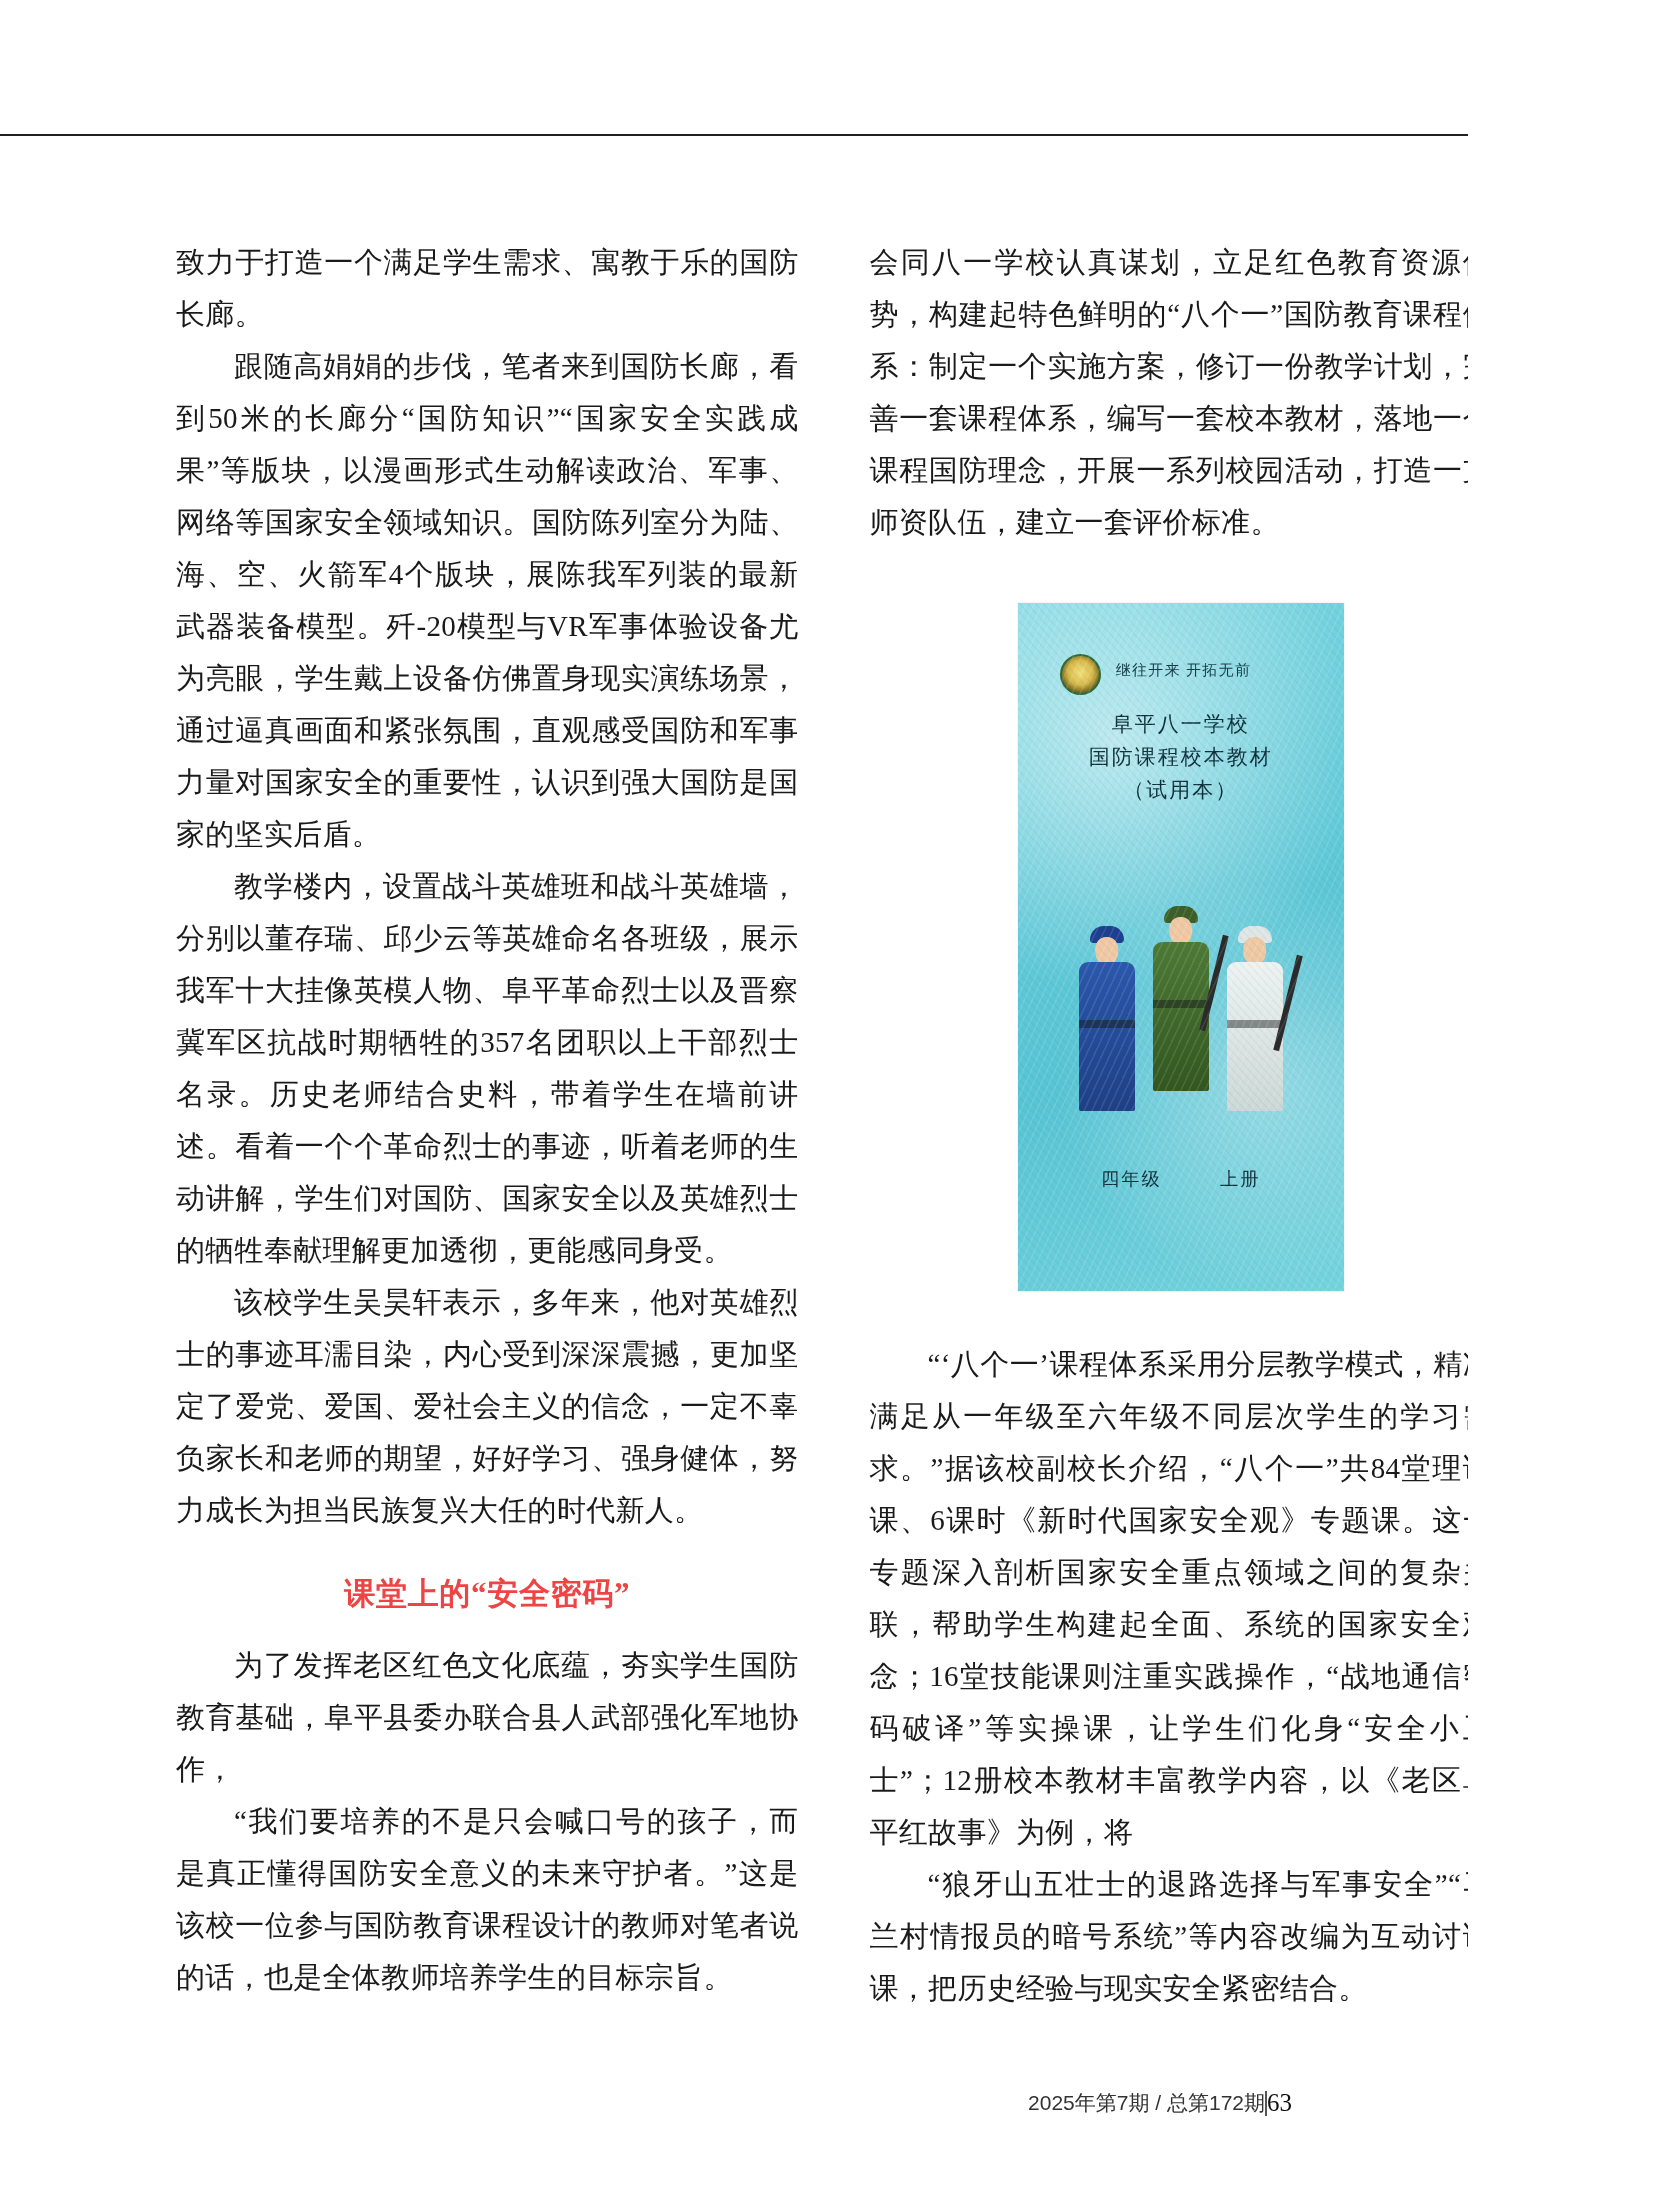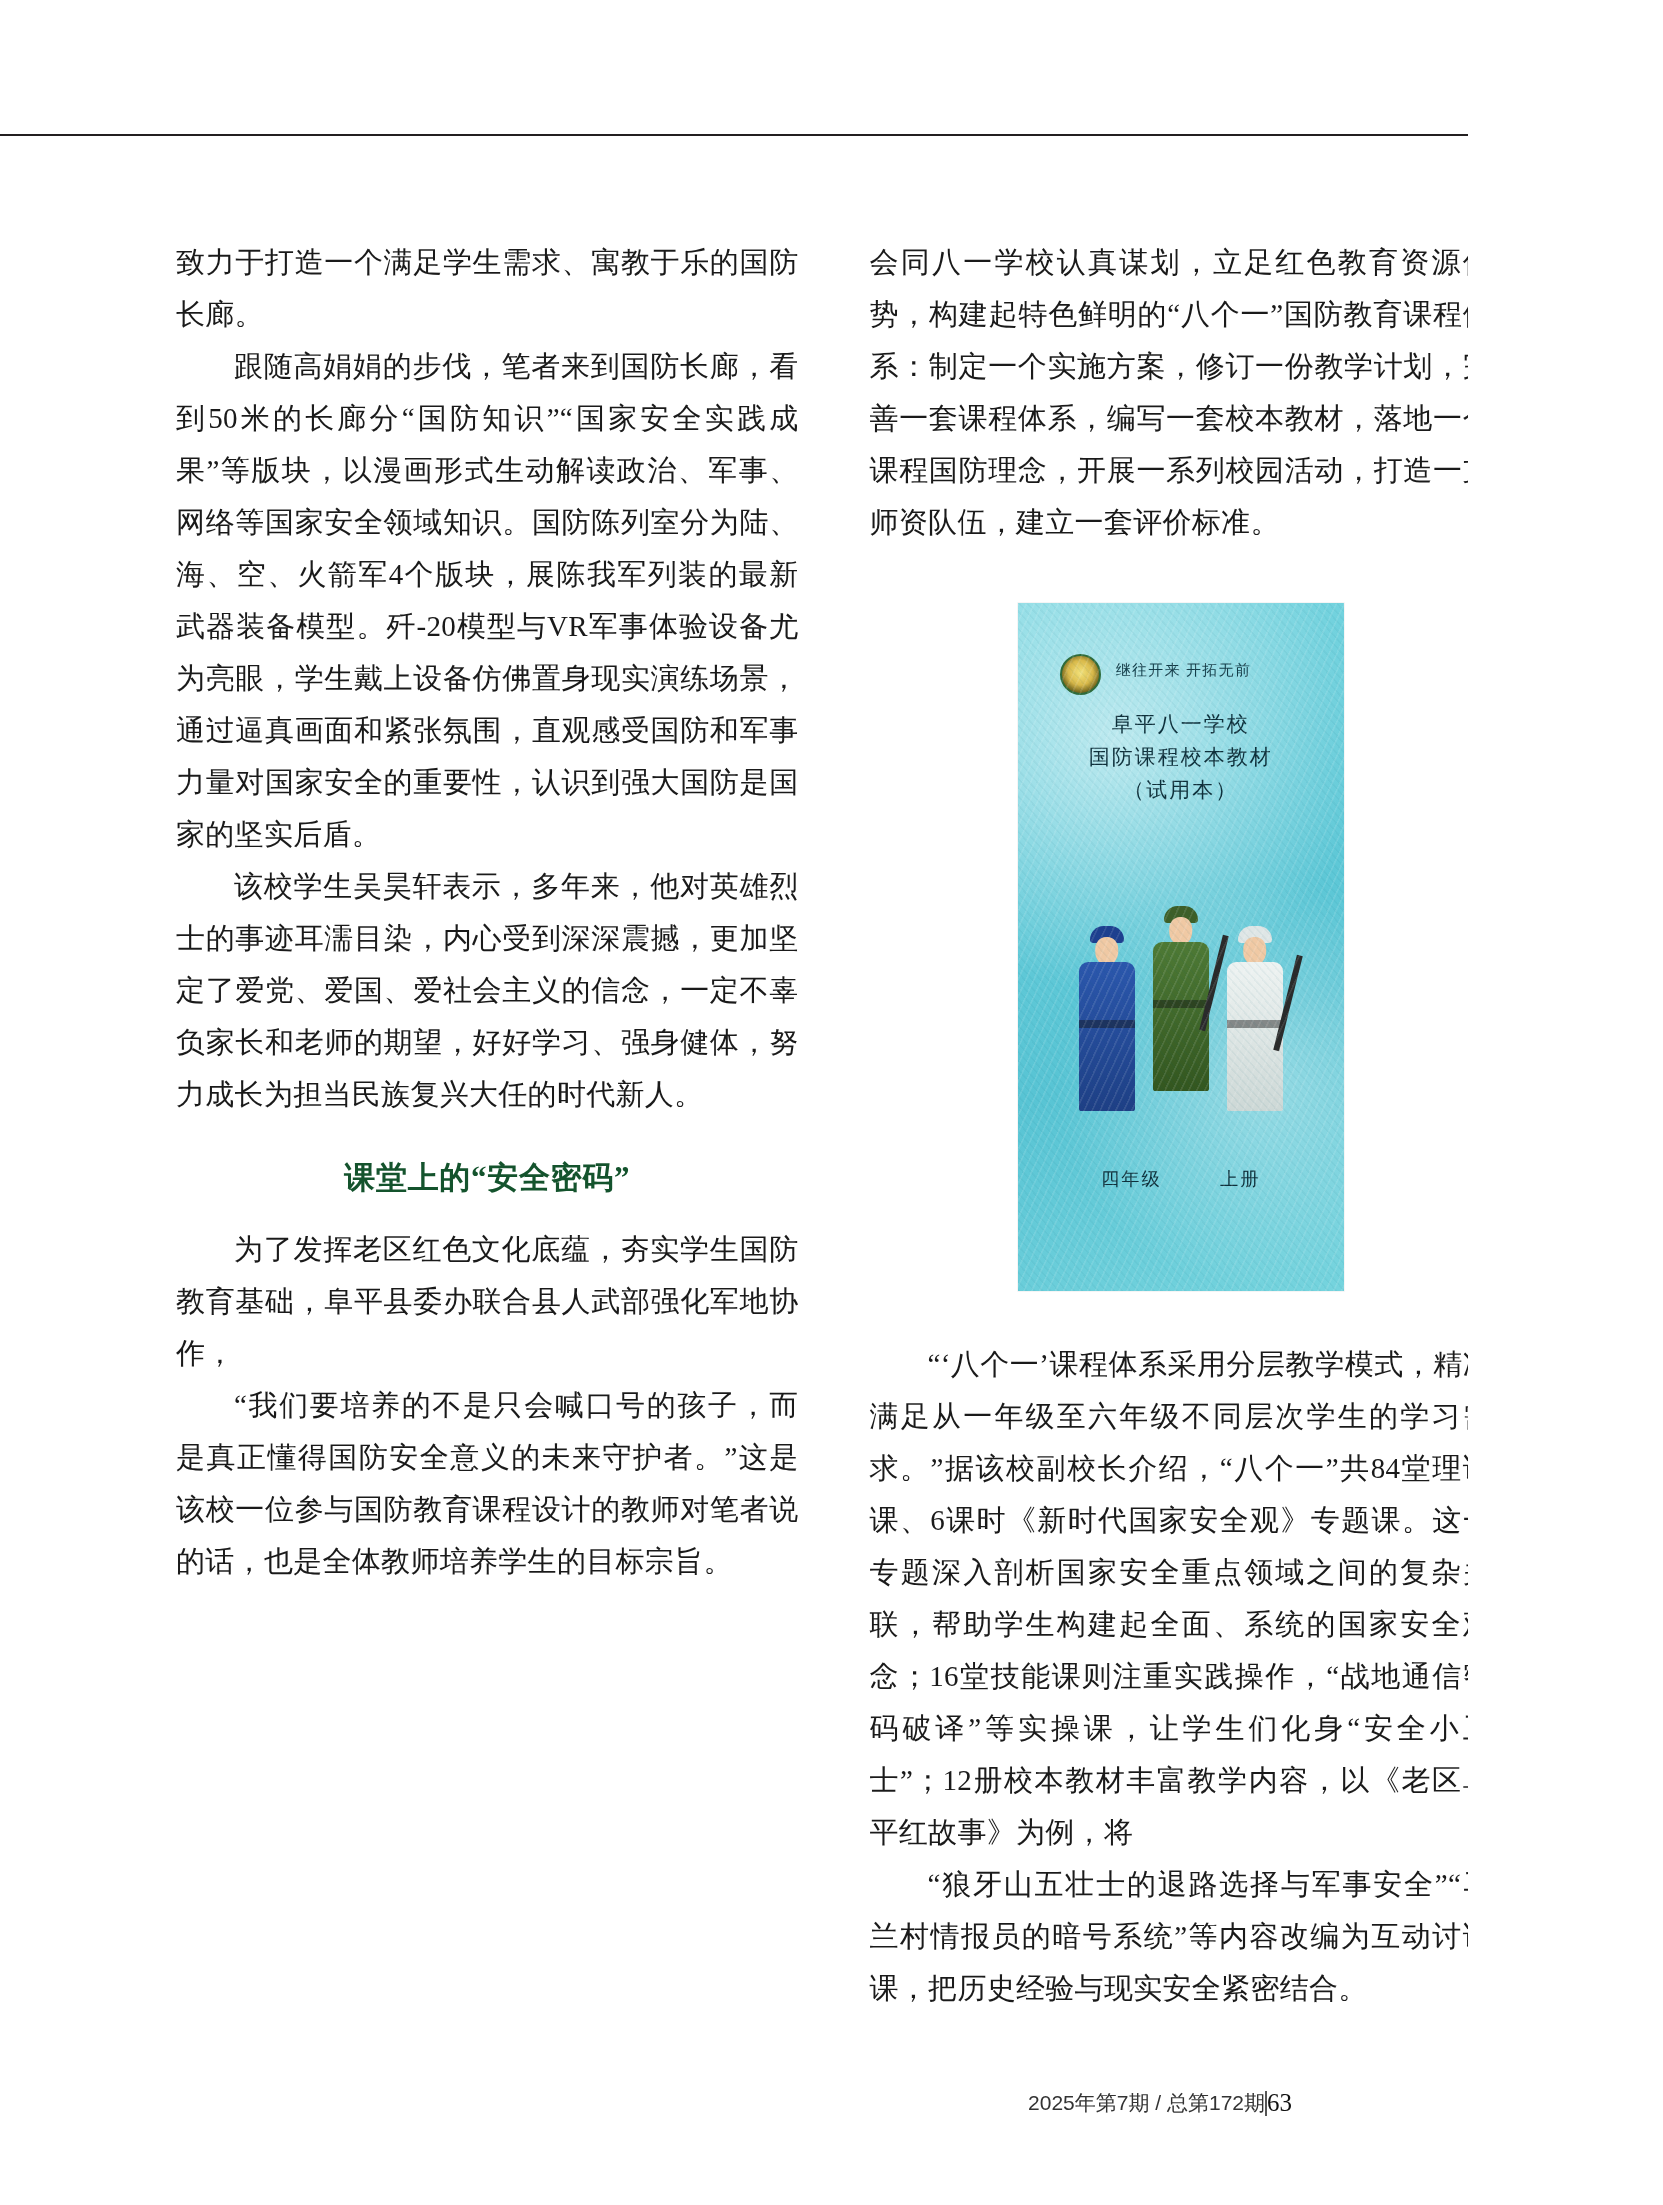--- a/index.html
+++ b/index.html
@@ -50,21 +50,21 @@
   }
   p.indent {
     text-indent: 58px;
   }
   h2.section {
     margin: 35px 0 22px 0;
     font-size: 31px;
     line-height: 46px;
     font-weight: bold;
     text-align: center;
-    color: #14532d;
+    color: #ef4444;
     letter-spacing: 0.7px;
   }
   
   .photo-wrap {
     margin: 55px 0 47px 0;
     display: flex;
     justify-content: center;
   }
   .photo {
     position: relative;
@@ -228,20 +228,21 @@
 
 <div class="page">
 
   <div class="top-rule"></div>
 
   <div class="content">
 
     <div class="col">
       <p class="body">致力于打造一个满足学生需求、寓教于乐的国防长廊。</p>
       <p class="body indent">跟随高娟娟的步伐，笔者来到国防长廊，看到50米的长廊分“国防知识”“国家安全实践成果”等版块，以漫画形式生动解读政治、军事、网络等国家安全领域知识。国防陈列室分为陆、海、空、火箭军4个版块，展陈我军列装的最新武器装备模型。歼-20模型与VR军事体验设备尤为亮眼，学生戴上设备仿佛置身现实演练场景，通过逼真画面和紧张氛围，直观感受国防和军事力量对国家安全的重要性，认识到强大国防是国家的坚实后盾。</p>
+      <p class="body indent">教学楼内，设置战斗英雄班和战斗英雄墙，分别以董存瑞、邱少云等英雄命名各班级，展示我军十大挂像英模人物、阜平革命烈士以及晋察冀军区抗战时期牺牲的357名团职以上干部烈士名录。历史老师结合史料，带着学生在墙前讲述。看着一个个革命烈士的事迹，听着老师的生动讲解，学生们对国防、国家安全以及英雄烈士的牺牲奉献理解更加透彻，更能感同身受。</p>
       <p class="body indent">该校学生吴昊轩表示，多年来，他对英雄烈士的事迹耳濡目染，内心受到深深震撼，更加坚定了爱党、爱国、爱社会主义的信念，一定不辜负家长和老师的期望，好好学习、强身健体，努力成长为担当民族复兴大任的时代新人。</p>
 
       <h2 class="section">课堂上的“安全密码”</h2>
 
       <p class="body indent">为了发挥老区红色文化底蕴，夯实学生国防教育基础，阜平县委办联合县人武部强化军地协作，</p>
       <p class="body indent">“我们要培养的不是只会喊口号的孩子，而是真正懂得国防安全意义的未来守护者。”这是该校一位参与国防教育课程设计的教师对笔者说的话，也是全体教师培养学生的目标宗旨。</p>
     </div>
 
     <div class="col">
       <p class="body">会同八一学校认真谋划，立足红色教育资源优势，构建起特色鲜明的“八个一”国防教育课程体系：制定一个实施方案，修订一份教学计划，完善一套课程体系，编写一套校本教材，落地一个课程国防理念，开展一系列校园活动，打造一支师资队伍，建立一套评价标准。</p>

